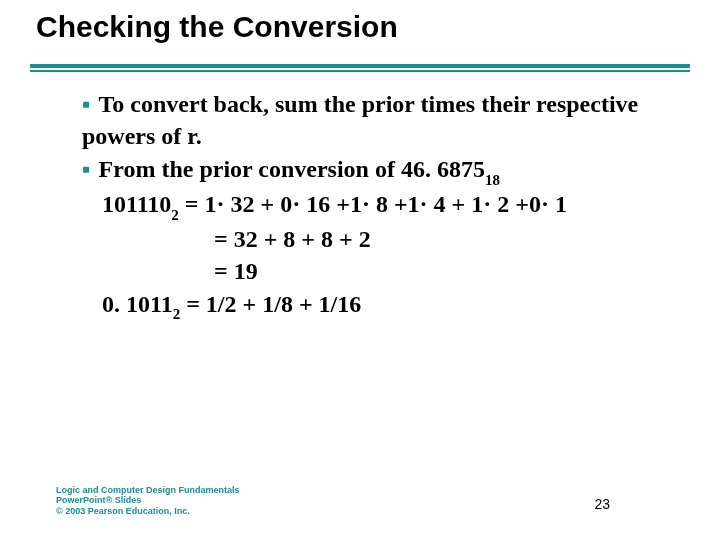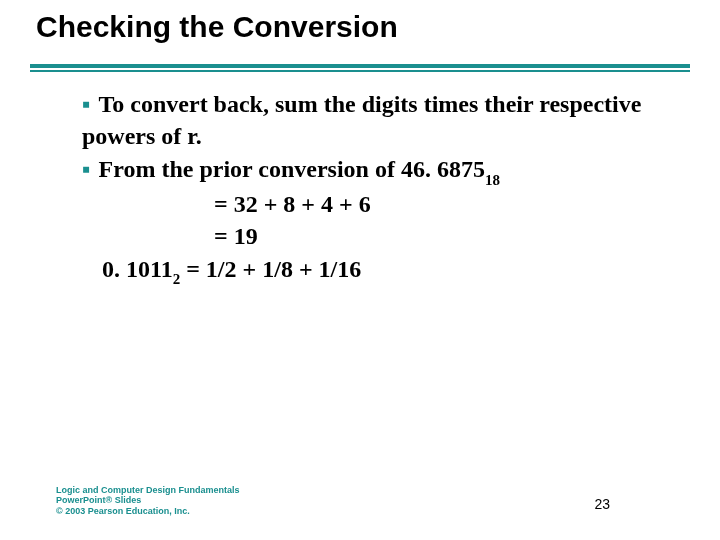--- a/index.html
+++ b/index.html
@@ -88,27 +88,30 @@
 <body>
 
 <div class="slide">
 
   <div class="title">Checking the Conversion</div>
   <div class="rule"></div>
   <div class="thinrule"></div>
 
   <div class="body">
     <div>
-      <span class="bullet">▪</span><span>To convert back, sum the digits times their respective powers of r.</span>
+      <span class="bullet">▪</span><span>To convert back, sum the prior times their respective powers of r.</span>
     </div>
     <div>
       <span class="bullet">▪</span><span>From the prior conversion of  46. 6875</span><span class="sub">18</span>
     </div>
 
-    <div class="indent2">=  32 + 8 + 4 + 6</div>
+    <div class="indent1">
+      <span>101110</span><span class="sub">2</span><span> = 1· 32 + 0· 16 +1· 8 +1· 4 + 1· 2 +0· 1</span>
+    </div>
+    <div class="indent2">=  32 + 8 + 8 + 2</div>
     <div class="indent2">=  19</div>
 
     <div class="indent1">
       <span>0. 1011</span><span class="sub">2</span><span> = 1/2 + 1/8 + 1/16</span>
     </div>
   </div>
 
   <div class="logo">
     <div>Logic and Computer Design Fundamentals</div>
     <div>PowerPoint® Slides</div>

